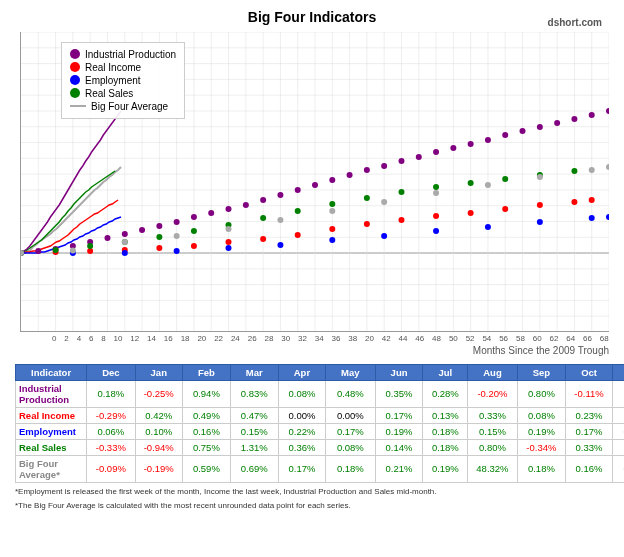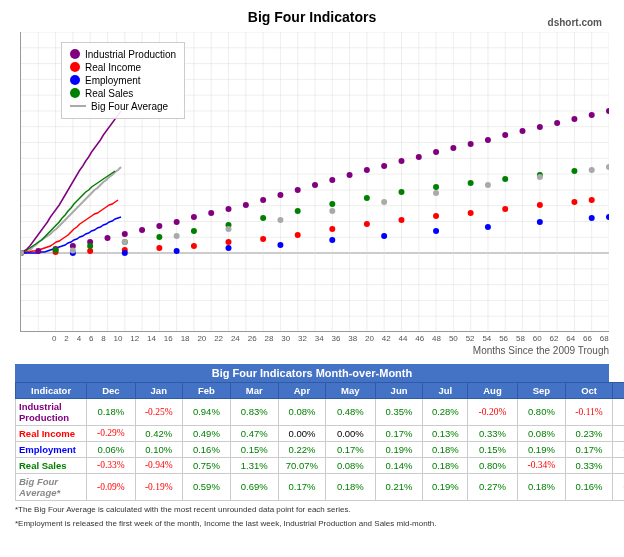--- a/index.html
+++ b/index.html
@@ -123,23 +123,23 @@
       border: 1px solid #ccc;
     }
     tbody tr td:first-child {
       text-align: left;
       font-weight: bold;
     }
     .row-ind td:first-child { color: purple; }
     .row-income td:first-child { color: red; }
     .row-emp td:first-child { color: blue; }
     .row-sales td:first-child { color: green; }
-    .row-avg td:first-child { color: #888; font-style: italic; }
+    .row-avg td:first-child { color: #888; }
     .cell-pos { color: green; }
-    .cell-neg { color: red; font-family: Liberation Serif, serif; }
+    .cell-neg { color: red; }
     .footnote {
       font-size: 8px;
       color: #333;
       margin-top: 3px;
       line-height: 1.4;
     }
   </style>
 </head>
 <body>
 
@@ -601,21 +601,20 @@
       <span>60</span>
       <span>62</span>
       <span>64</span>
       <span>66</span>
       <span>68</span>
     </div>
     <div class="x-title">Months Since the 2009 Trough</div>
   </div>
 
   <div class="table-section">
-    <div class="table-title">Big Four Indicators Month-over-Month</div>
     <table>
       <thead>
         <tr>
           <th>Indicator</th>
           <th>Dec</th>
           <th>Jan</th>
           <th>Feb</th>
           <th>Mar</th>
           <th>Apr</th>
           <th>May</th>
@@ -672,42 +671,42 @@
           <td class="cell-pos">0.19%</td>
           <td class="cell-pos">0.17%</td>
           <td class="cell-pos">0.23%</td>
         </tr>
         <tr class="row-sales">
           <td>Real Sales</td>
           <td class="cell-neg">-0.33%</td>
           <td class="cell-neg">-0.94%</td>
           <td class="cell-pos">0.75%</td>
           <td class="cell-pos">1.31%</td>
-          <td class="cell-pos">70.07%</td>
+          <td class="cell-pos">0.36%</td>
           <td class="cell-pos">0.08%</td>
           <td class="cell-pos">0.14%</td>
           <td class="cell-pos">0.18%</td>
           <td class="cell-pos">0.80%</td>
           <td class="cell-neg">-0.34%</td>
           <td class="cell-pos">0.33%</td>
           <td></td>
         </tr>
         <tr class="row-avg">
           <td>Big Four Average*</td>
           <td class="cell-neg">-0.09%</td>
           <td class="cell-neg">-0.19%</td>
           <td class="cell-pos">0.59%</td>
           <td class="cell-pos">0.69%</td>
           <td class="cell-pos">0.17%</td>
           <td class="cell-pos">0.18%</td>
           <td class="cell-pos">0.21%</td>
           <td class="cell-pos">0.19%</td>
-          <td class="cell-pos">0.27%</td>
+          <td class="cell-pos">48.32%</td>
           <td class="cell-pos">0.18%</td>
           <td class="cell-pos">0.16%</td>
           <td class="cell-pos">0.17%</td>
         </tr>
       </tbody>
     </table>
+    <div class="footnote">*Employment is released the first week of the month, Income the last week, Industrial Production and Sales mid-month.</div>
     <div class="footnote">*The Big Four Average is calculated with the most recent  unrounded data point for each series.</div>
-    <div class="footnote">*Employment is released the first week of the month, Income the last week, Industrial Production and Sales mid-month.</div>
   </div>
 </div>
 
 </body></html>

